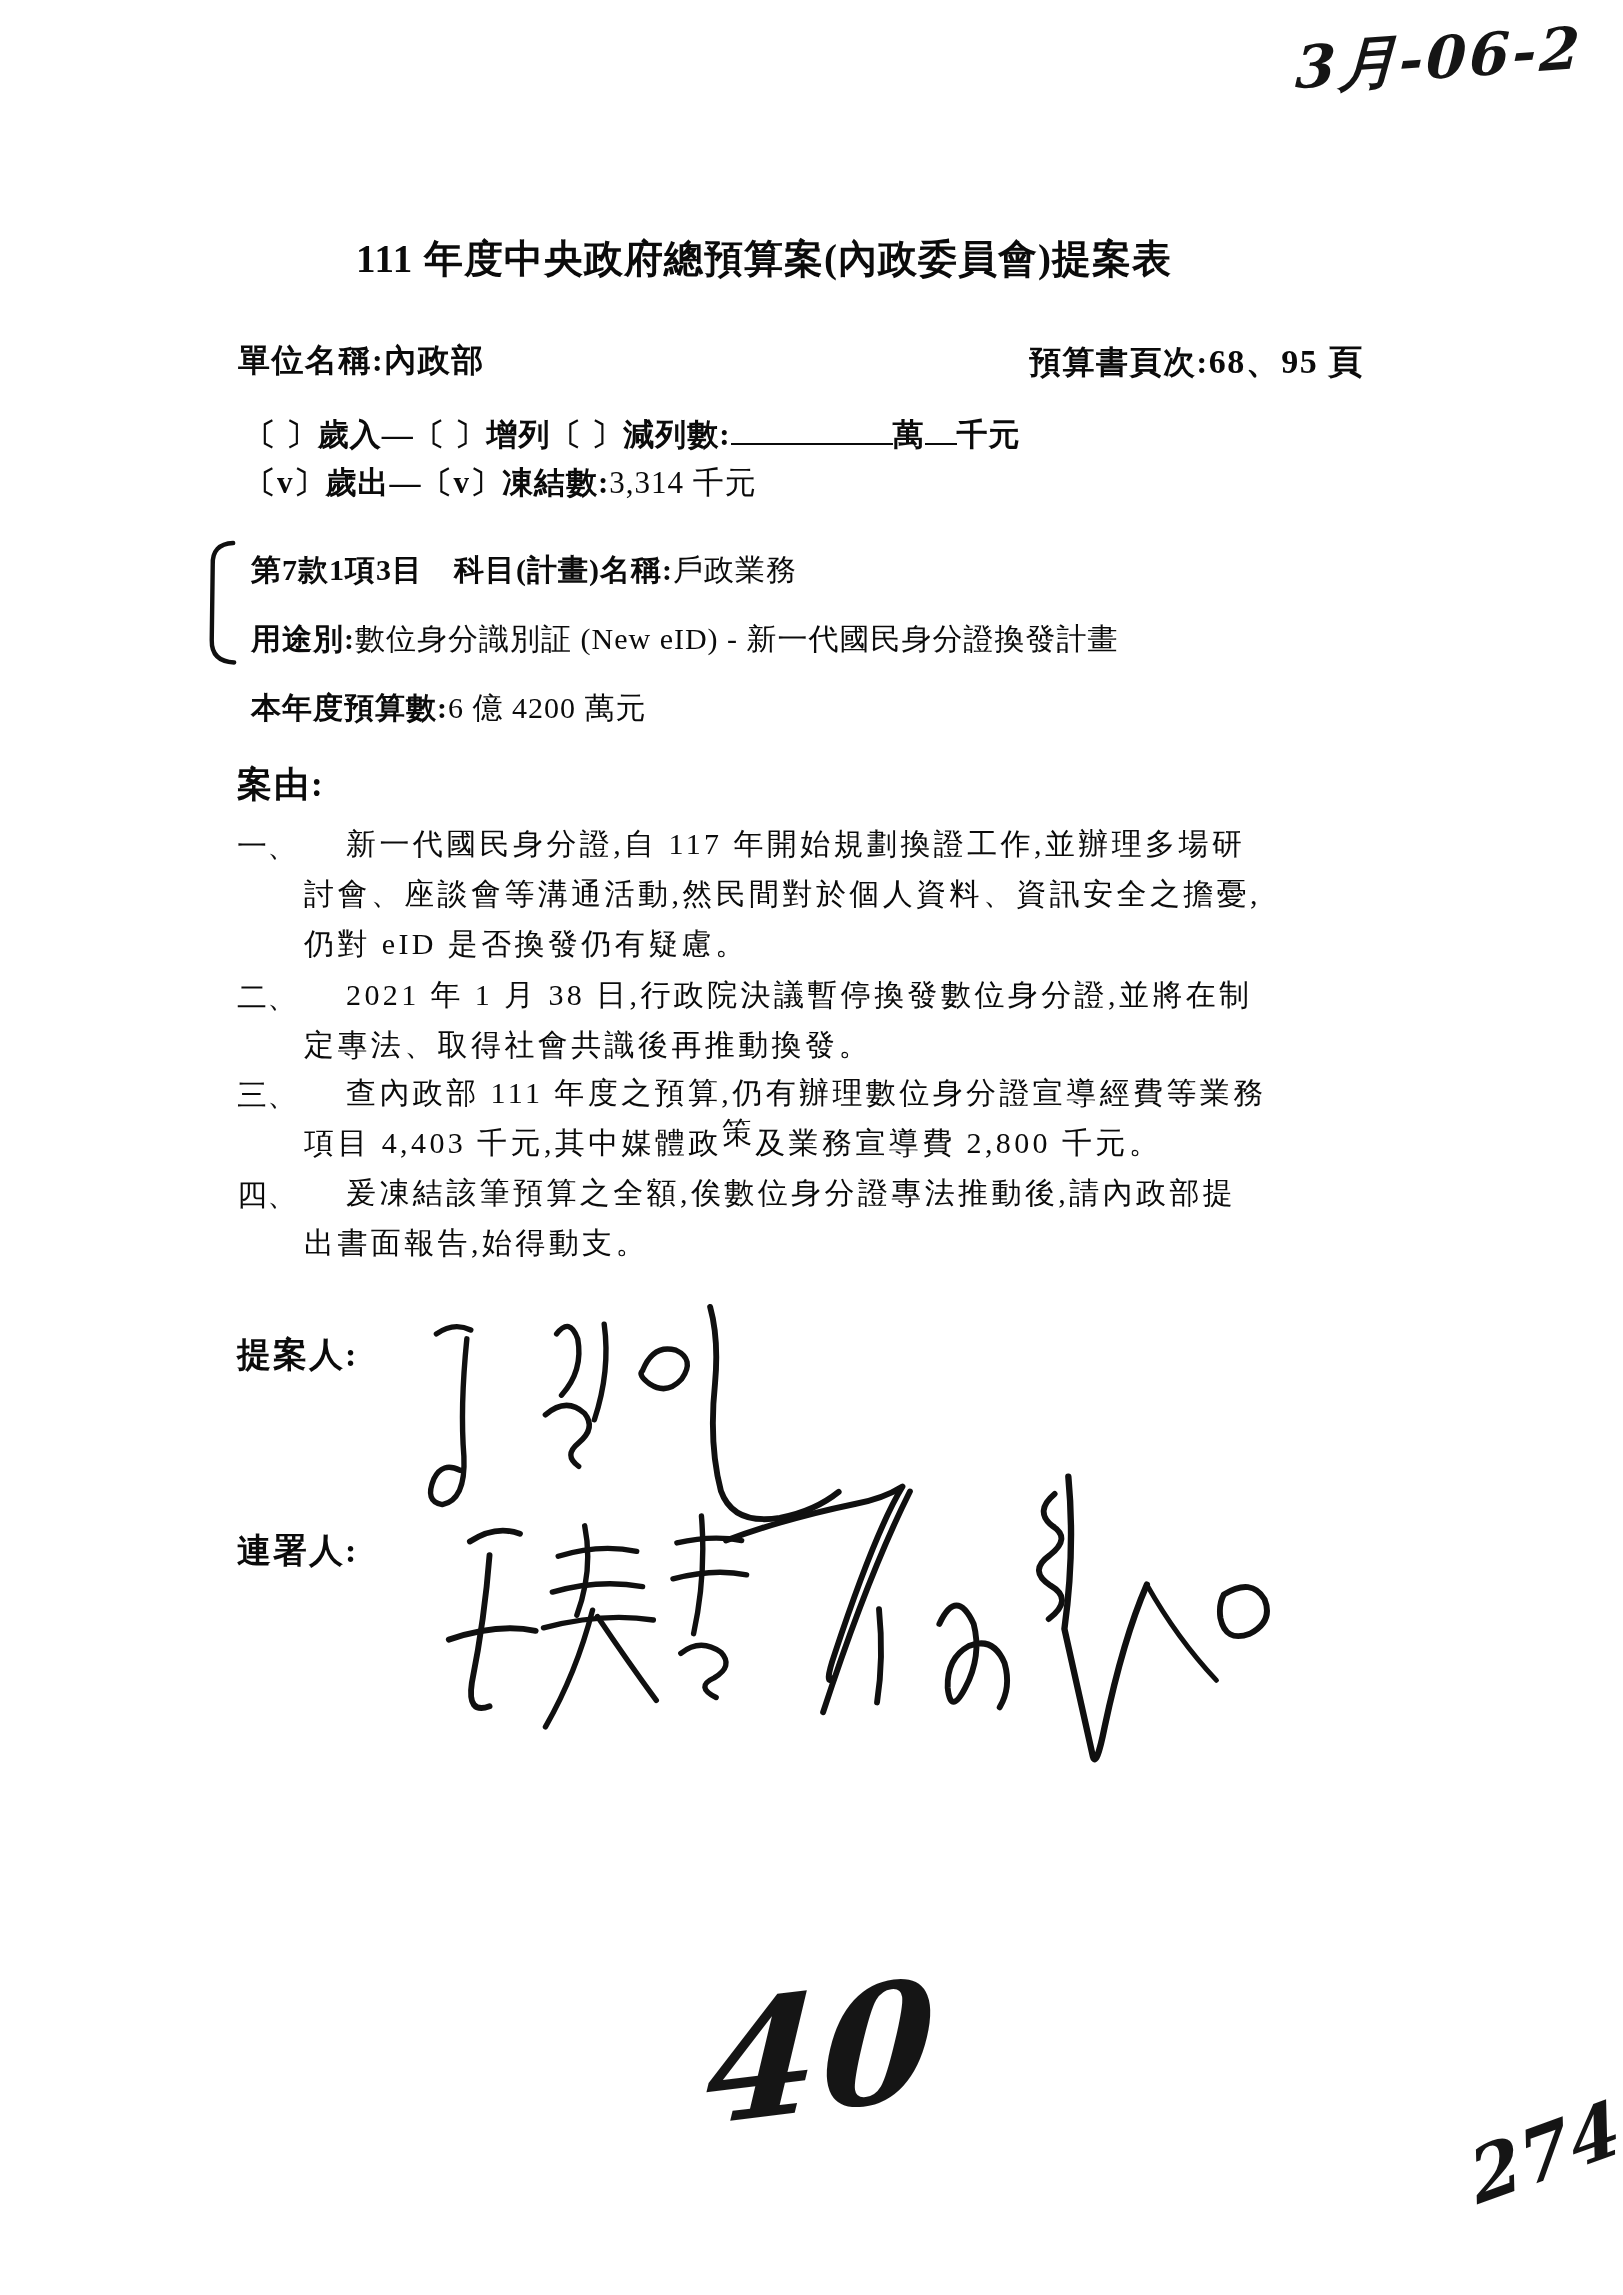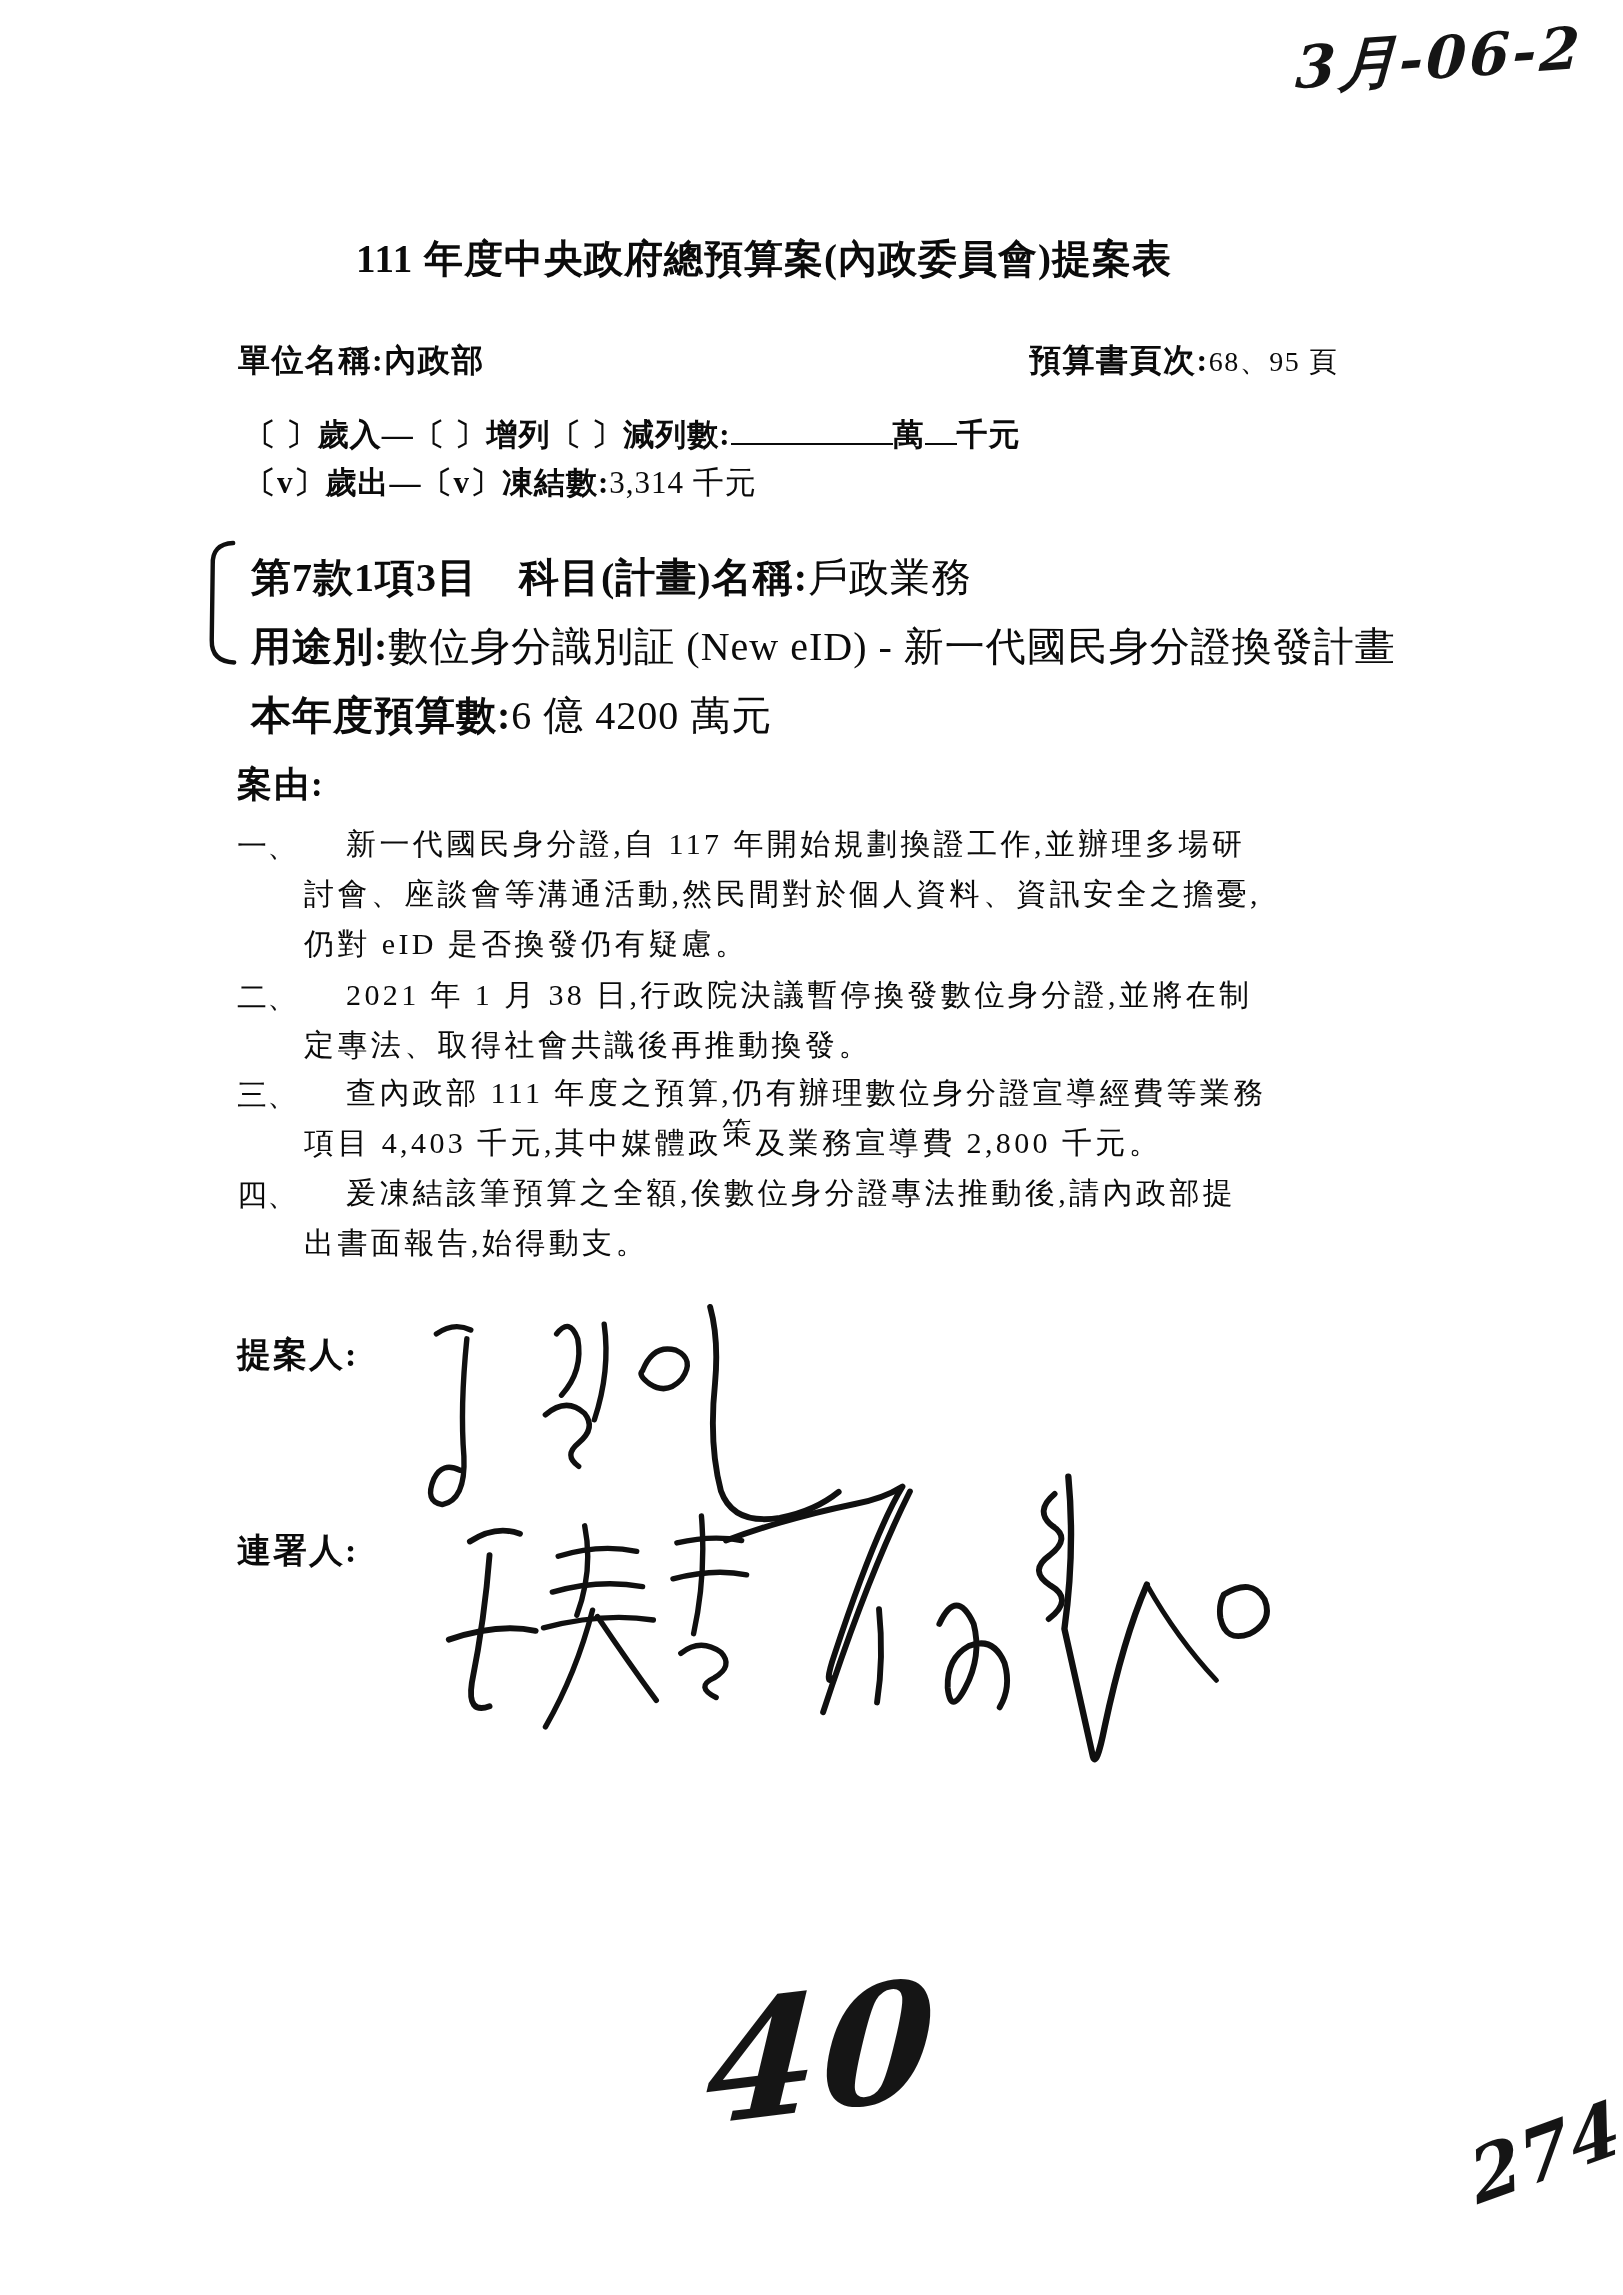--- a/index.html
+++ b/index.html
@@ -11,30 +11,30 @@
     font-family:"Liberation Serif","DejaVu Serif",serif;
     color:#0b0b0b;
   }
   .abs{position:absolute;white-space:nowrap;}
   
   .title{
     width:1528px;text-align:center;
     font-size:39px;font-weight:bold;letter-spacing:1px;
   }
   .h-label{font-size:32px;font-weight:bold;letter-spacing:1.5px;}
-  .h-val{font-size:28px;font-weight:normal;letter-spacing:1.5px;}
+  .h-val{font-size:34px;font-weight:bold;letter-spacing:1.5px;}
   .chk{font-size:31px;font-weight:bold;letter-spacing:1px;}
   .chk .box{font-weight:bold;}
   .chk .plain{font-weight:normal;}
   .blank{
     display:inline-block;height:28.4px;
     border-bottom:2.9px solid #0b0b0b;
     vertical-align:baseline;
   }
-  .clause{font-size:40px;letter-spacing:1px;}
+  .clause{font-size:30px;letter-spacing:1px;}
   .clause .b{font-weight:bold;}
   .clause .n{font-weight:normal;}
   .case-head{font-size:35px;font-weight:bold;letter-spacing:2px;}
   .body-line{font-size:30px;font-weight:normal;letter-spacing:3.4px;}
   .item-no{font-size:30px;font-weight:normal;letter-spacing:0;}
   .sign-label{font-size:34px;font-weight:bold;letter-spacing:2px;}
   .corr{position:relative;top:-9.8px;display:inline-block;transform:rotate(-2deg);}
   
   .hand{
     font-family:"DejaVu Serif","Liberation Serif",serif;

